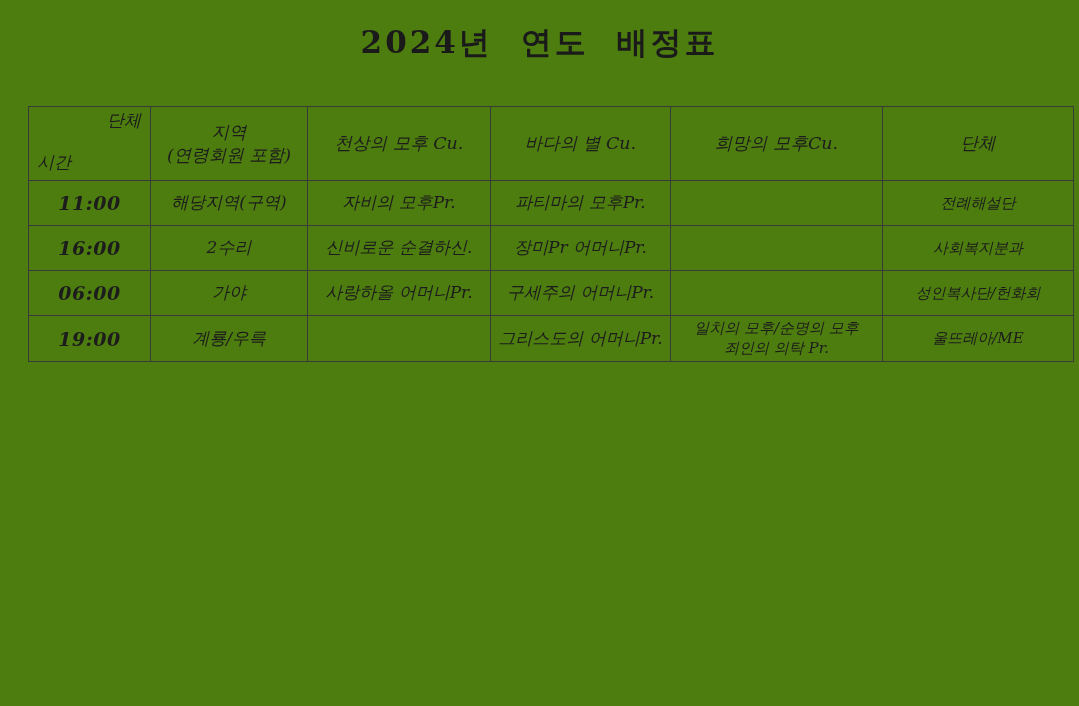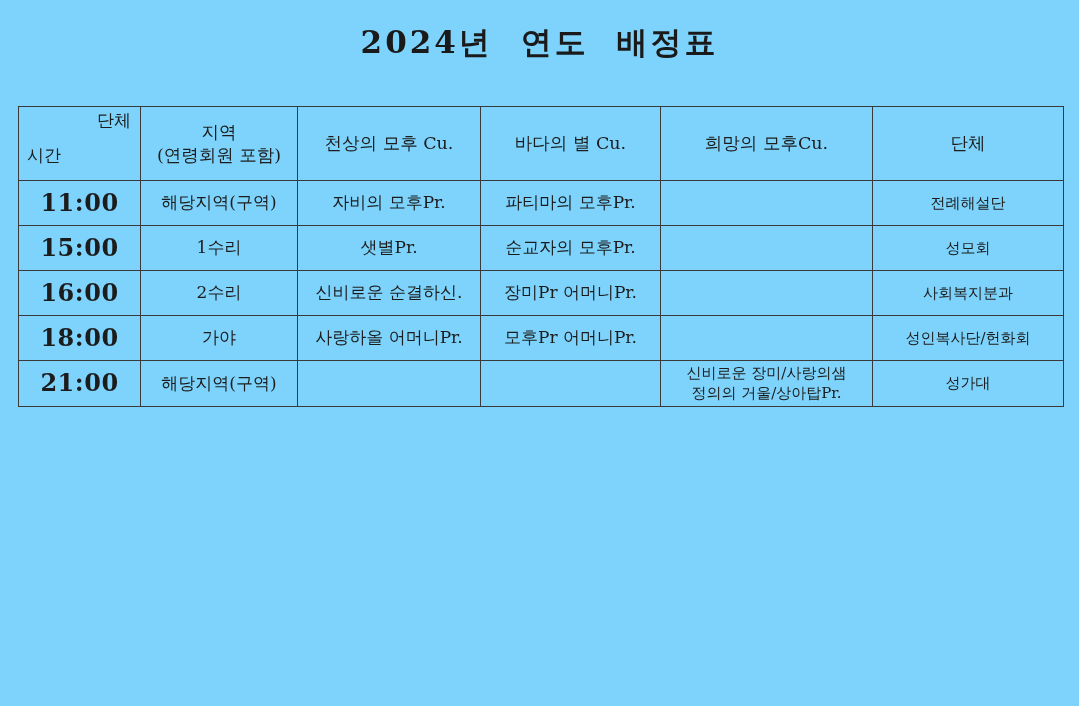--- a/index.html
+++ b/index.html
@@ -1,65 +1,66 @@
 <!DOCTYPE html>
 <html lang="ko"><head>
 <meta charset="utf-8">
 <style>
   * { margin:0; padding:0; box-sizing:border-box; }
   html,body { background:#e8e8e8; }
   .page {
     position:relative;
     width:1079px; height:706px;
-    background:#7dd3fc;
+    background:#4d7c0f;
     color:#1c1c1c;
     font-family:"DejaVu Serif","Liberation Serif",serif;
     overflow:hidden;
   }
   .doc-title {
     padding-top:22px;
     text-align:center;
     font-size:31px;
     font-weight:bold;
     letter-spacing:3px;
     word-spacing:14px;
     color:#1a1a1a;
   }
   table.schedule {
     border-collapse:collapse;
     table-layout:fixed;
     width:1045px;
-    margin-left:18px;
+    margin-left:28px;
     margin-top:42px;
+    font-style:italic;
   }
   .schedule th, .schedule td {
     border:1.5px solid #3a3a3a;
     text-align:center;
     vertical-align:middle;
     white-space:pre-line;
     padding:3px 2px;
     line-height:1.28;
     font-weight:normal;
   }
   .schedule thead tr { height:54px; }
   .schedule thead th { font-size:17.5px; }
   .schedule tbody tr { height:45px; }
   .schedule tbody td { font-size:17px; }
   .schedule tbody td:nth-child(1) {
-    font-size:24px;
+    font-size:19px;
     font-weight:bold;
     font-family:"DejaVu Serif","Liberation Serif",serif;
     letter-spacing:0.5px;
   }
   .schedule tbody td:nth-child(5) { font-size:15px; line-height:1.3; }
   .schedule tbody td:nth-child(6) { font-size:15px; }
   
   th.corner { position:relative; }
   .corner-top { position:absolute; top:3px; right:9px; font-size:17px; }
-  .corner-bottom { position:absolute; bottom:13px; left:8px; font-size:17px; }
+  .corner-bottom { position:absolute; bottom:6px; left:8px; font-size:17px; }
 </style>
 </head>
 <body>
 
 <div class="page">
 
   <div class="doc-title">2024년 연도 배정표</div>
 
   <table class="schedule">
     <colgroup>
@@ -87,48 +88,40 @@
     <tbody>
         <tr>
           <td>11:00</td>
           <td>해당지역(구역)</td>
           <td>자비의 모후Pr.</td>
           <td>파티마의 모후Pr.</td>
           <td></td>
           <td>전례해설단</td>
         </tr>
         <tr>
-          <td>15:00</td>
-          <td>1수리</td>
-          <td>샛별Pr.</td>
-          <td>순교자의 모후Pr.</td>
-          <td></td>
-          <td>성모회</td>
-        </tr>
-        <tr>
           <td>16:00</td>
           <td>2수리</td>
           <td>신비로운 순결하신.</td>
           <td>장미Pr 어머니Pr.</td>
           <td></td>
           <td>사회복지분과</td>
         </tr>
         <tr>
-          <td>18:00</td>
+          <td>06:00</td>
           <td>가야</td>
           <td>사랑하올 어머니Pr.</td>
-          <td>모후Pr 어머니Pr.</td>
+          <td>구세주의 어머니Pr.</td>
           <td></td>
           <td>성인복사단/헌화회</td>
         </tr>
         <tr>
-          <td>21:00</td>
-          <td>해당지역(구역)</td>
+          <td>19:00</td>
+          <td>계룡/우륵</td>
           <td></td>
-          <td></td>
-          <td>신비로운 장미/사랑의샘
-정의의 거울/상아탑Pr.</td>
-          <td>성가대</td>
+          <td>그리스도의 어머니Pr.</td>
+          <td>일치의 모후/순명의 모후
+죄인의 의탁 Pr.</td>
+          <td>울뜨레아/ME</td>
         </tr>
       </tbody>
   </table>
 
 </div>
 
 </body></html>

